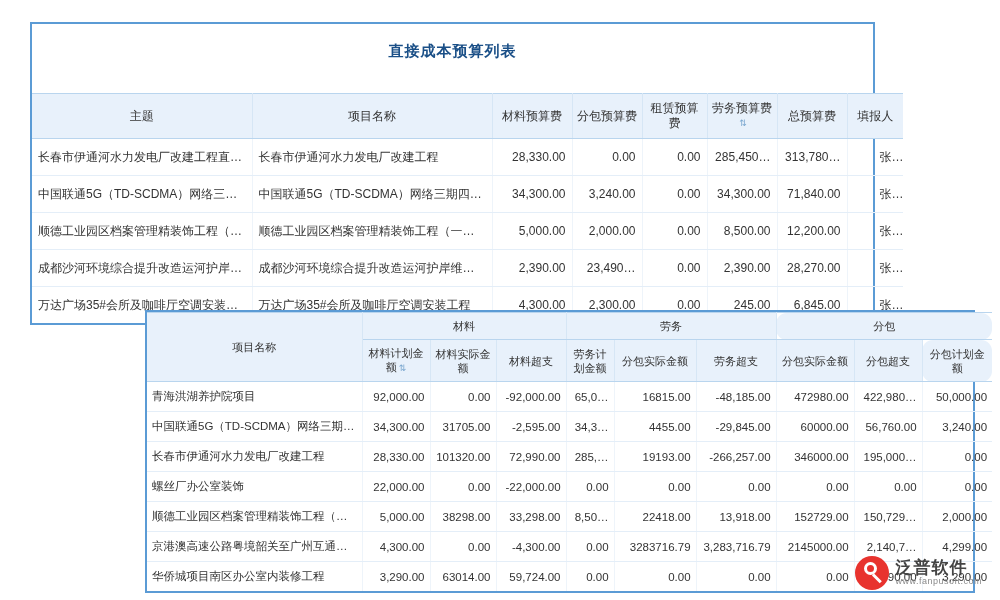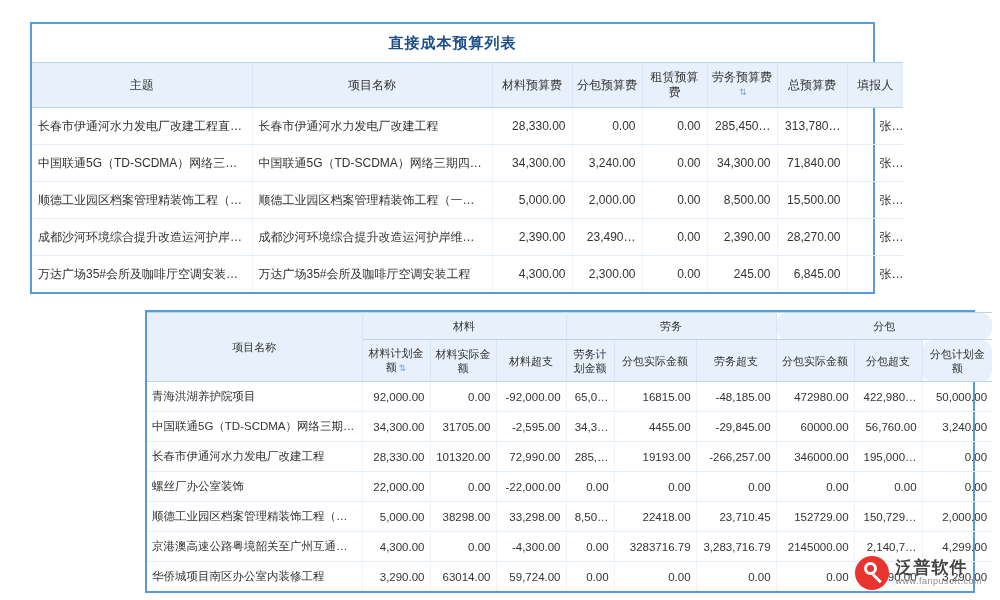--- a/index.html
+++ b/index.html
@@ -25,27 +25,28 @@
     width: 845px;
     border: 2px solid #5b9bd5;
     background: #ffffff;
     box-sizing: border-box;
   }
   .panel1-title {
     text-align: center;
     font-size: 15px;
     font-weight: bold;
     color: #1a4f87;
-    padding: 10px 0 9px 0;
+    padding: 18px 0 9px 0;
     letter-spacing: 1px;
   }
   .panel1 table {
     border-collapse: collapse;
     width: 100%;
     table-layout: fixed;
+    margin-top: 23px;
   }
   .panel1 thead th {
     background: #e8f1fb;
     border-top: 1px solid #b9d5ee;
     border-bottom: 1px solid #b9d5ee;
     border-right: 1px solid #d6e6f5;
     color: #333333;
     font-size: 12px;
     font-weight: normal;
     padding: 7px 4px;
@@ -238,21 +239,21 @@
           <td class="num">71,840.00</td>
           <td class="ctr link">张鑫</td>
         </tr>
         <tr>
           <td class="link">顺德工业园区档案管理精装饰工程（一标段…</td>
           <td class="link">顺德工业园区档案管理精装饰工程（一标段）</td>
           <td class="num">5,000.00</td>
           <td class="num">2,000.00</td>
           <td class="num">0.00</td>
           <td class="num">8,500.00</td>
-          <td class="num">15,500.00</td>
+          <td class="num">12,200.00</td>
           <td class="ctr link">张鑫</td>
         </tr>
         <tr>
           <td class="link">成都沙河环境综合提升改造运河护岸维修改…</td>
           <td class="link">成都沙河环境综合提升改造运河护岸维修改造</td>
           <td class="num">2,390.00</td>
           <td class="num">23,490…</td>
           <td class="num">0.00</td>
           <td class="num">2,390.00</td>
           <td class="num">28,270.00</td>
@@ -354,21 +355,21 @@
           <td class="num dark">0.00</td>
           <td class="num dark">0.00</td>
         </tr>
         <tr>
           <td class="link">顺德工业园区档案管理精装饰工程（一标段）</td>
           <td class="num dark">5,000.00</td>
           <td class="num blue">38298.00</td>
           <td class="num red">33,298.00</td>
           <td class="num dark">8,50…</td>
           <td class="num blue">22418.00</td>
-          <td class="num red">23,710.45</td>
+          <td class="num red">13,918.00</td>
           <td class="num blue">152729.00</td>
           <td class="num red">150,729…</td>
           <td class="num dark">2,000.00</td>
         </tr>
         <tr>
           <td class="link">京港澳高速公路粤境韶关至广州互通路面改造中</td>
           <td class="num dark">4,300.00</td>
           <td class="num blue">0.00</td>
           <td class="num dark">-4,300.00</td>
           <td class="num dark">0.00</td>

